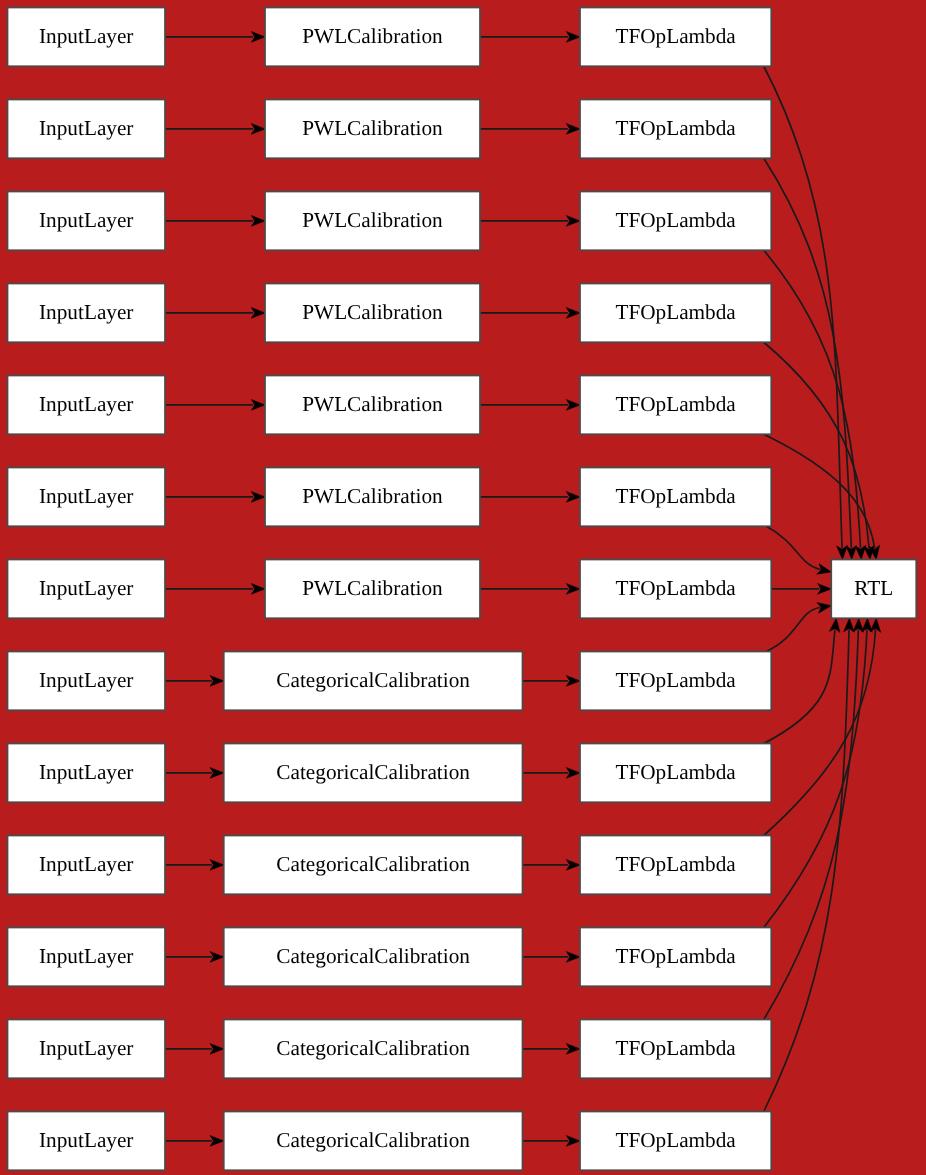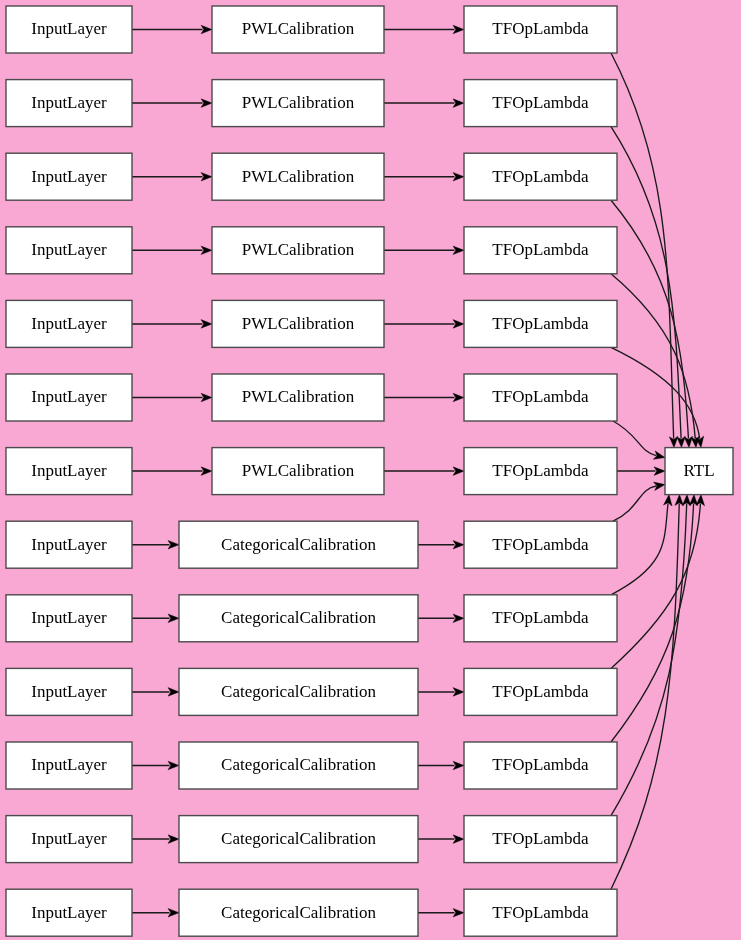--- a/index.html
+++ b/index.html
@@ -4,21 +4,21 @@
 <style>
   html, body {
     margin: 0;
     padding: 0;
     background: #ffffff;
   }
   #graph-root {
     position: relative;
     width: 741px;
     height: 940px;
-    background: #f9a8d4;
+    background: #b91c1c;
     font-family: "Liberation Serif", "DejaVu Serif", serif;
     overflow: hidden;
   }
   svg#graph-svg {
     display: block;
     width: 741px;
     height: 940px;
   }
   .node-box {
     fill: #ffffff;

